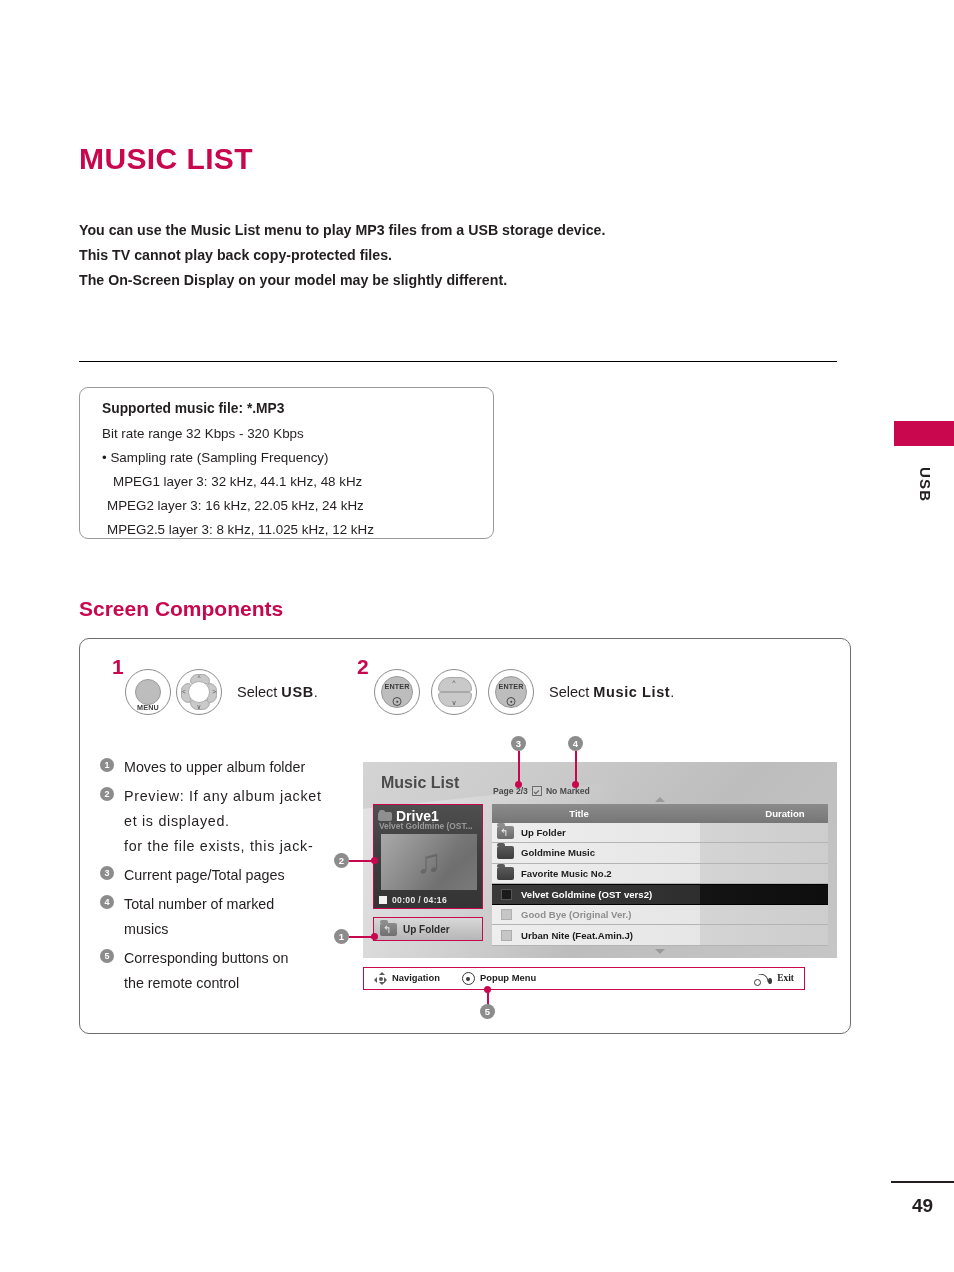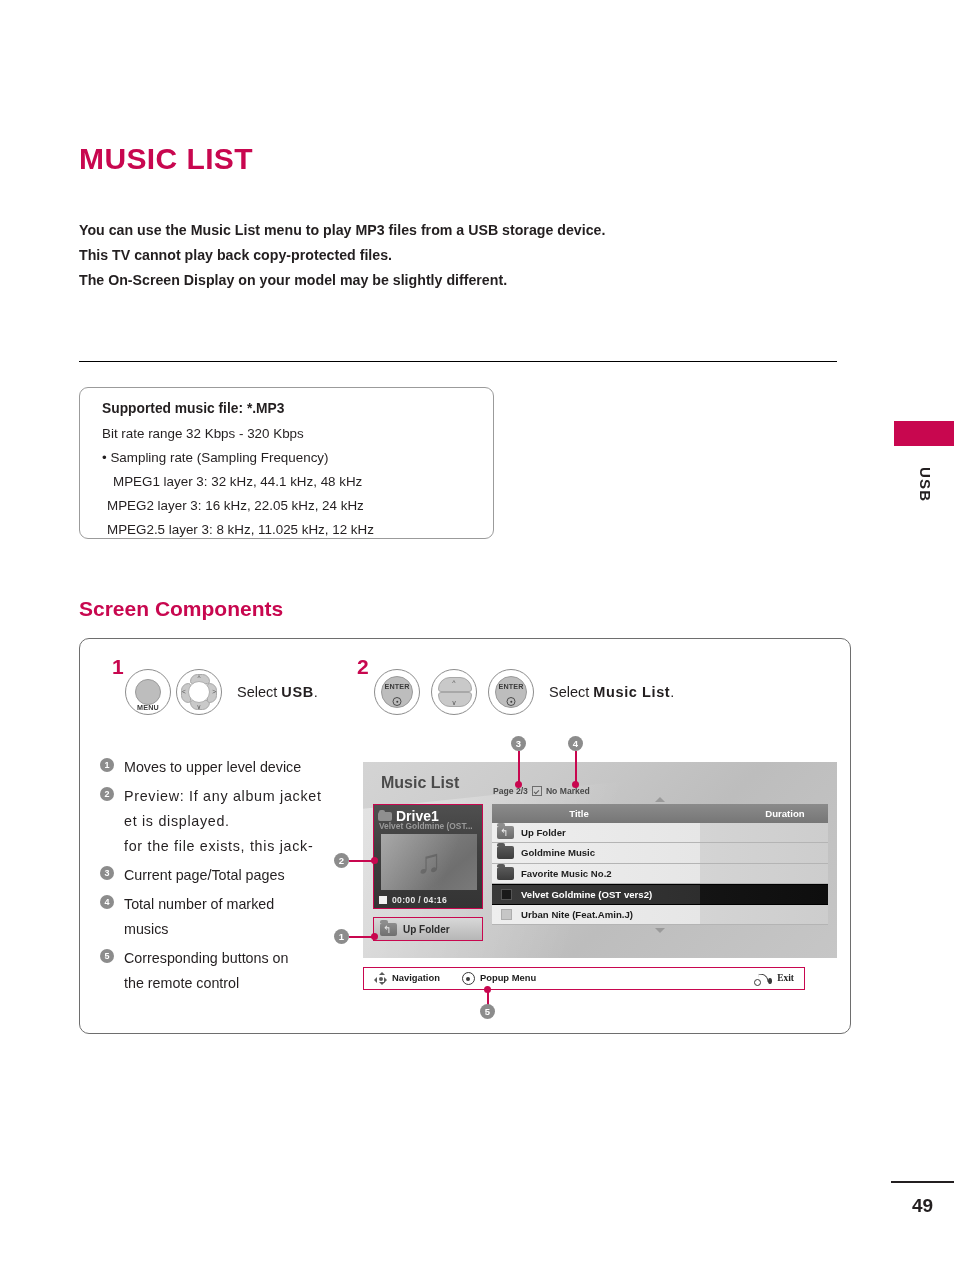--- a/index.html
+++ b/index.html
@@ -430,21 +430,21 @@
     <div class="enter-dot"></div>
   </div>
 
   <div class="select-label" style="left:549px;top:684px;">
     <span>Select </span><b>Music List</b><span>.</span>
   </div>
 
   <div id="feature-list">
     <div class="li">
       <span class="bullet">1</span>
-      <span class="txt">Moves to upper level device</span>
+      <span class="txt">Moves to upper album folder</span>
     </div>
     <div class="li">
       <span class="bullet">2</span>
       <span class="txt sp">Preview: If any album jacket</span>
       <span class="txt sp">et is displayed.</span>
       <span class="txt sp">for the file exists, this jack-</span>
     </div>
     <div class="li">
       <span class="bullet">3</span>
       <span class="txt">Current page/Total pages</span>
@@ -520,20 +520,26 @@
           </span>
         </div>
 
         <div class="lrow sel">
           <span class="lcell">
             <span class="ico-music"></span>
             <span class="ltext">Velvet Goldmine (OST vers2)</span>
           </span>
         </div>
 
+        <div class="lrow dim">
+          <span class="lcell">
+            <span class="ico-music"></span>
+            <span class="ltext">Good Bye (Original Ver.)</span>
+          </span>
+        </div>
 
         <div class="lrow">
           <span class="lcell">
             <span class="ico-music light"></span>
             <span class="ltext">Urban Nite (Feat.Amin.J)</span>
           </span>
           <div class="scroll-arrow" id="scroll-dn"></div>
         </div>
 
       </div>

